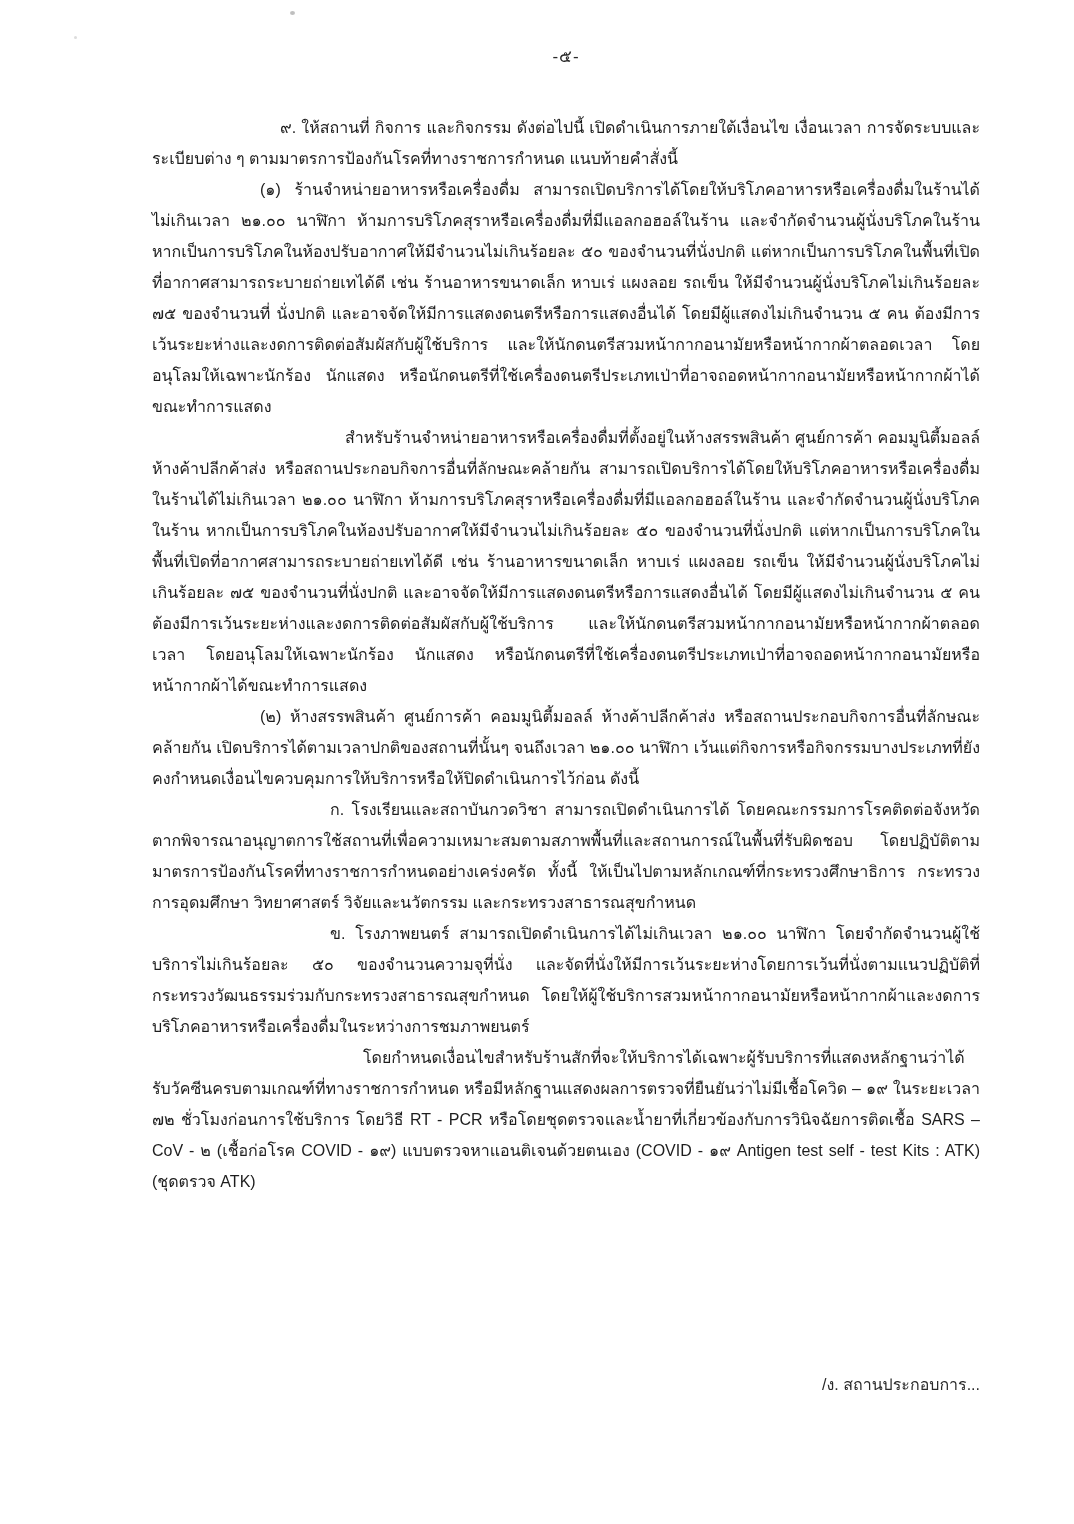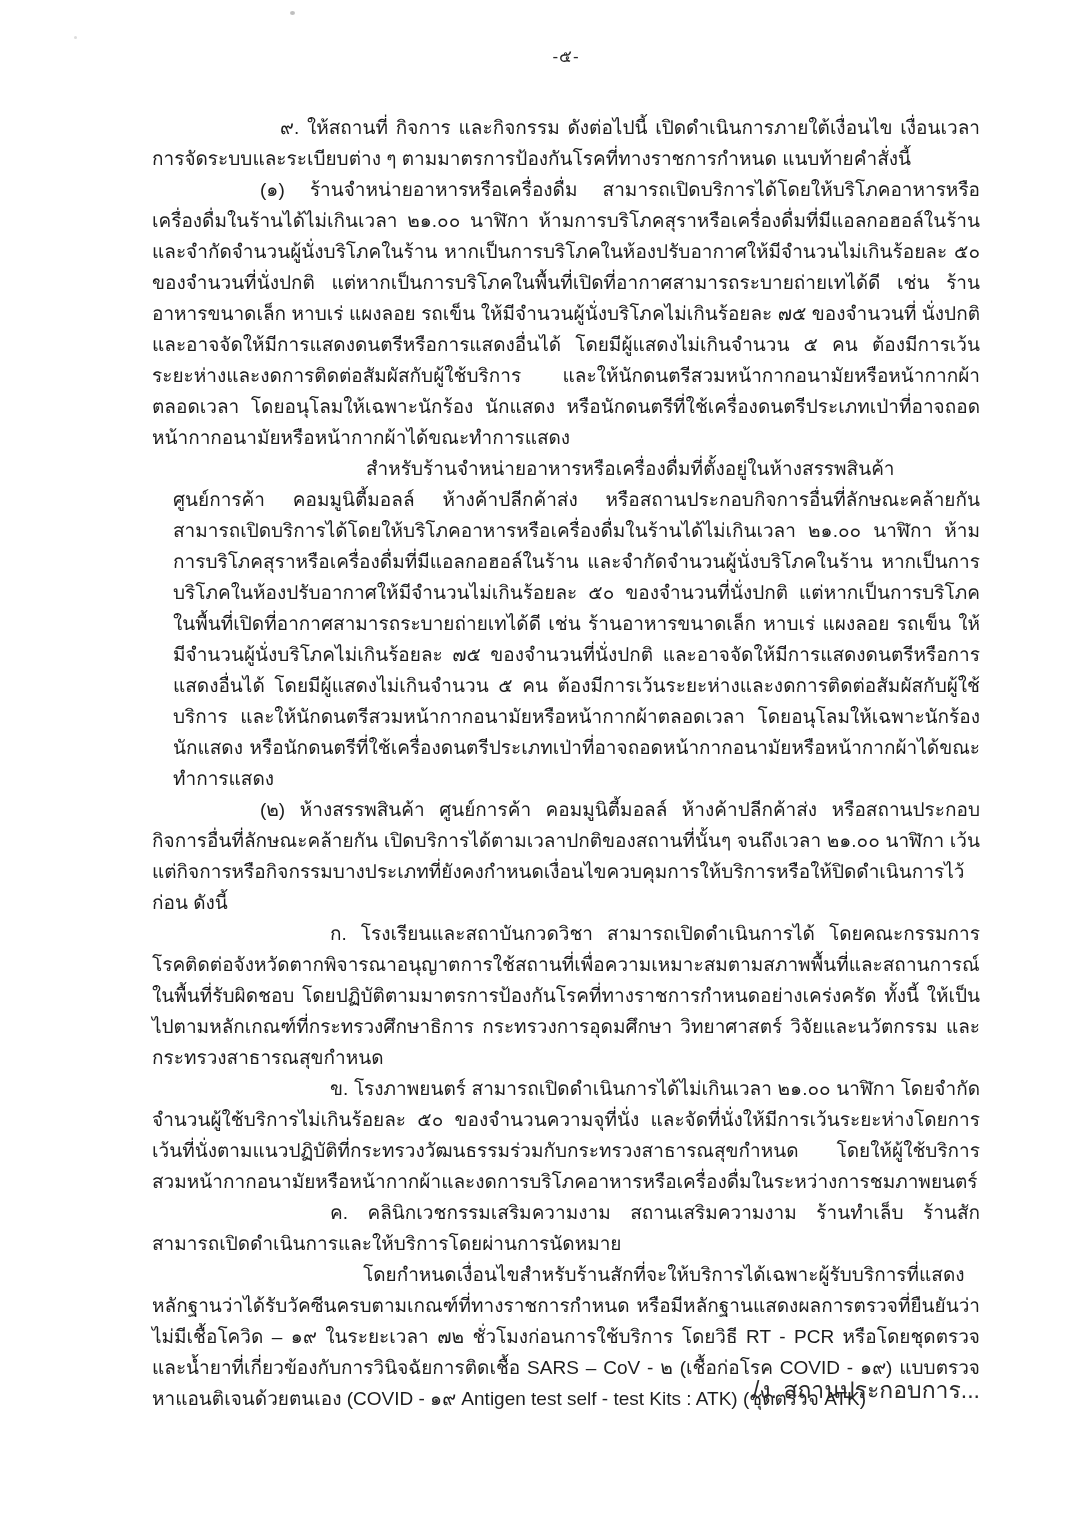--- a/index.html
+++ b/index.html
@@ -24,41 +24,41 @@
     text-align: center;
     font-size: 17px;
     letter-spacing: 1px;
     color: #2a2a2a;
   }
   .content {
     position: absolute;
     top: 112px;
     left: 152px;
     width: 828px;
-    font-size: 19px;
+    font-size: 16px;
     line-height: 31px;
     text-align: justify;
   }
   .para {
     margin: 0;
     padding: 0;
   }
   .ind-clause { text-indent: 128px; }   
   .ind-item   { text-indent: 108px; }   
-  .ind-sub    { text-indent: 193px; margin-left: 21px; }   
+  .ind-sub    { text-indent: 193px; }   
   .ind-letter { text-indent: 178px; }   
   .ind-deep   { text-indent: 211px; }   
   .gap { }
   .footer-note {
     position: absolute;
     top: 1372px;
     left: 152px;
     width: 828px;
     text-align: right;
-    font-size: 23px;
+    font-size: 16px;
     color: #2a2a2a;
   }
   .speck {
     position: absolute;
     background: #8a8a8a;
     border-radius: 50%;
     opacity: 0.55;
   }
   .speck-1 { left: 290px; top: 11px; width: 5px; height: 4px; }
   .speck-2 { left: 74px;  top: 36px; width: 3px; height: 3px; opacity: 0.3; }
@@ -80,21 +80,20 @@
     <p class="para ind-item">(๑) ร้านจำหน่ายอาหารหรือเครื่องดื่ม สามารถเปิดบริการได้โดยให้บริโภคอาหารหรือเครื่องดื่มในร้านได้ไม่เกินเวลา ๒๑.๐๐ นาฬิกา ห้ามการบริโภคสุราหรือเครื่องดื่มที่มีแอลกอฮอล์ในร้าน และจำกัดจำนวนผู้นั่งบริโภคในร้าน หากเป็นการบริโภคในห้องปรับอากาศให้มีจำนวนไม่เกินร้อยละ ๕๐ ของจำนวนที่นั่งปกติ แต่หากเป็นการบริโภคในพื้นที่เปิดที่อากาศสามารถระบายถ่ายเทได้ดี เช่น ร้านอาหารขนาดเล็ก หาบเร่ แผงลอย รถเข็น ให้มีจำนวนผู้นั่งบริโภคไม่เกินร้อยละ ๗๕ ของจำนวนที่ นั่งปกติ และอาจจัดให้มีการแสดงดนตรีหรือการแสดงอื่นได้ โดยมีผู้แสดงไม่เกินจำนวน ๕ คน ต้องมีการเว้นระยะห่างและงดการติดต่อสัมผัสกับผู้ใช้บริการ และให้นักดนตรีสวมหน้ากากอนามัยหรือหน้ากากผ้าตลอดเวลา โดยอนุโลมให้เฉพาะนักร้อง นักแสดง หรือนักดนตรีที่ใช้เครื่องดนตรีประเภทเป่าที่อาจถอดหน้ากากอนามัยหรือหน้ากากผ้าได้ขณะทำการแสดง</p>
 
     <p class="para ind-sub">สำหรับร้านจำหน่ายอาหารหรือเครื่องดื่มที่ตั้งอยู่ในห้างสรรพสินค้า ศูนย์การค้า คอมมูนิตี้มอลล์ ห้างค้าปลีกค้าส่ง หรือสถานประกอบกิจการอื่นที่ลักษณะคล้ายกัน สามารถเปิดบริการได้โดยให้บริโภคอาหารหรือเครื่องดื่มในร้านได้ไม่เกินเวลา ๒๑.๐๐ นาฬิกา ห้ามการบริโภคสุราหรือเครื่องดื่มที่มีแอลกอฮอล์ในร้าน และจำกัดจำนวนผู้นั่งบริโภคในร้าน หากเป็นการบริโภคในห้องปรับอากาศให้มีจำนวนไม่เกินร้อยละ ๕๐ ของจำนวนที่นั่งปกติ แต่หากเป็นการบริโภคในพื้นที่เปิดที่อากาศสามารถระบายถ่ายเทได้ดี เช่น ร้านอาหารขนาดเล็ก หาบเร่ แผงลอย รถเข็น ให้มีจำนวนผู้นั่งบริโภคไม่เกินร้อยละ ๗๕ ของจำนวนที่นั่งปกติ และอาจจัดให้มีการแสดงดนตรีหรือการแสดงอื่นได้ โดยมีผู้แสดงไม่เกินจำนวน ๕ คน ต้องมีการเว้นระยะห่างและงดการติดต่อสัมผัสกับผู้ใช้บริการ และให้นักดนตรีสวมหน้ากากอนามัยหรือหน้ากากผ้าตลอดเวลา โดยอนุโลมให้เฉพาะนักร้อง นักแสดง หรือนักดนตรีที่ใช้เครื่องดนตรีประเภทเป่าที่อาจถอดหน้ากากอนามัยหรือหน้ากากผ้าได้ขณะทำการแสดง</p>
 
     <p class="para ind-item gap">(๒) ห้างสรรพสินค้า ศูนย์การค้า คอมมูนิตี้มอลล์ ห้างค้าปลีกค้าส่ง หรือสถานประกอบกิจการอื่นที่ลักษณะคล้ายกัน เปิดบริการได้ตามเวลาปกติของสถานที่นั้นๆ จนถึงเวลา ๒๑.๐๐ นาฬิกา เว้นแต่กิจการหรือกิจกรรมบางประเภทที่ยังคงกำหนดเงื่อนไขควบคุมการให้บริการหรือให้ปิดดำเนินการไว้ก่อน ดังนี้</p>
 
     <p class="para ind-letter gap">ก. โรงเรียนและสถาบันกวดวิชา สามารถเปิดดำเนินการได้ โดยคณะกรรมการโรคติดต่อจังหวัดตากพิจารณาอนุญาตการใช้สถานที่เพื่อความเหมาะสมตามสภาพพื้นที่และสถานการณ์ในพื้นที่รับผิดชอบ โดยปฏิบัติตามมาตรการป้องกันโรคที่ทางราชการกำหนดอย่างเคร่งครัด ทั้งนี้ ให้เป็นไปตามหลักเกณฑ์ที่กระทรวงศึกษาธิการ กระทรวงการอุดมศึกษา วิทยาศาสตร์ วิจัยและนวัตกรรม และกระทรวงสาธารณสุขกำหนด</p>
 
     <p class="para ind-letter">ข. โรงภาพยนตร์ สามารถเปิดดำเนินการได้ไม่เกินเวลา ๒๑.๐๐ นาฬิกา โดยจำกัดจำนวนผู้ใช้บริการไม่เกินร้อยละ ๕๐ ของจำนวนความจุที่นั่ง และจัดที่นั่งให้มีการเว้นระยะห่างโดยการเว้นที่นั่งตามแนวปฏิบัติที่กระทรวงวัฒนธรรมร่วมกับกระทรวงสาธารณสุขกำหนด โดยให้ผู้ใช้บริการสวมหน้ากากอนามัยหรือหน้ากากผ้าและงดการบริโภคอาหารหรือเครื่องดื่มในระหว่างการชมภาพยนตร์</p>
 
-    <p class="para ind-letter">ค. คลินิกเวชกรรมเสริมความงาม สถานเสริมความงาม ร้านทำเล็บ ร้านสัก สามารถเปิดดำเนินการและให้บริการโดยผ่านการนัดหมาย</p>
 
     <p class="para ind-deep">โดยกำหนดเงื่อนไขสำหรับร้านสักที่จะให้บริการได้เฉพาะผู้รับบริการที่แสดงหลักฐานว่าได้รับวัคซีนครบตามเกณฑ์ที่ทางราชการกำหนด หรือมีหลักฐานแสดงผลการตรวจที่ยืนยันว่าไม่มีเชื้อโควิด – ๑๙ ในระยะเวลา ๗๒ ชั่วโมงก่อนการใช้บริการ โดยวิธี RT - PCR หรือโดยชุดตรวจและน้ำยาที่เกี่ยวข้องกับการวินิจฉัยการติดเชื้อ SARS – CoV - ๒ (เชื้อก่อโรค COVID - ๑๙) แบบตรวจหาแอนติเจนด้วยตนเอง (COVID - ๑๙ Antigen test self - test Kits : ATK) (ชุดตรวจ ATK)</p>
 
 
   </div>
 
   <div class="footer-note">/ง. สถานประกอบการ...</div>
 
 </div>
 

